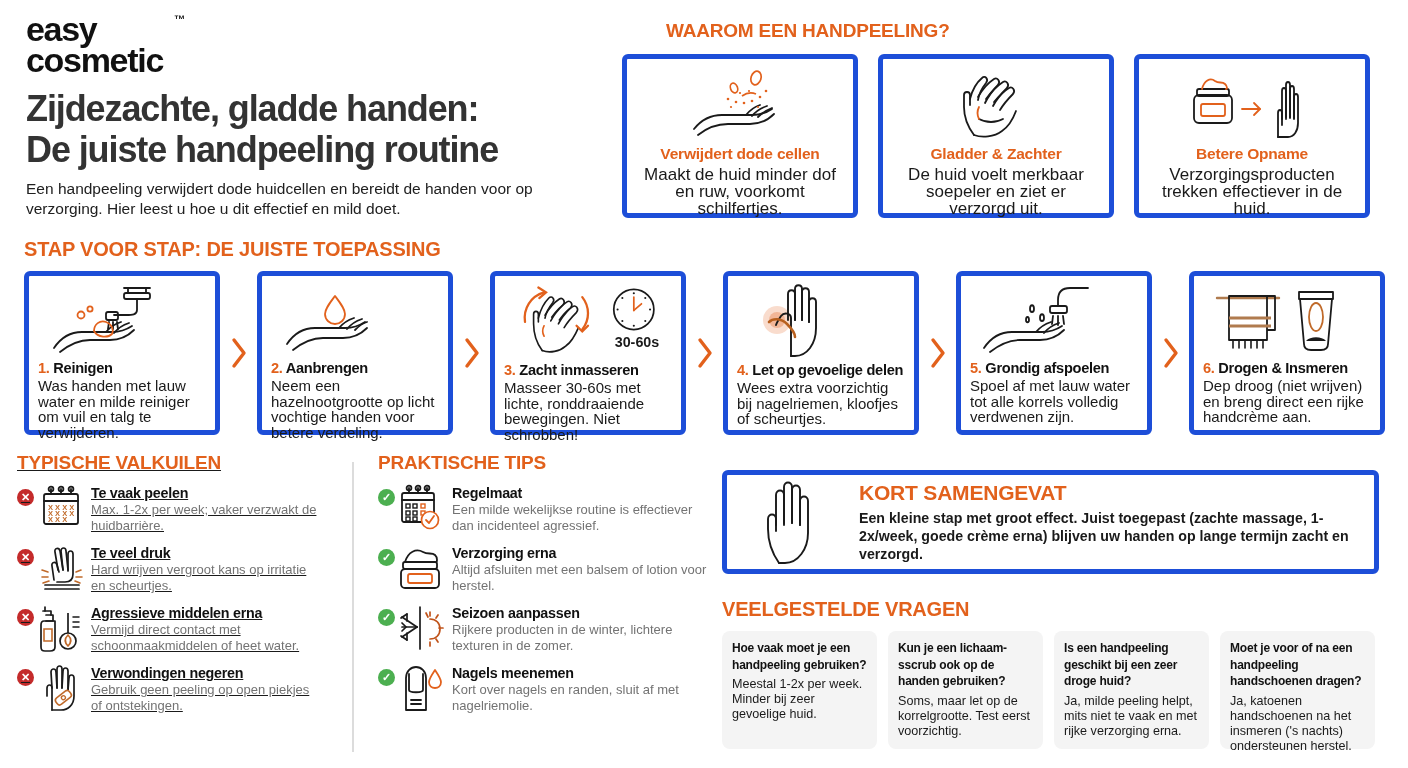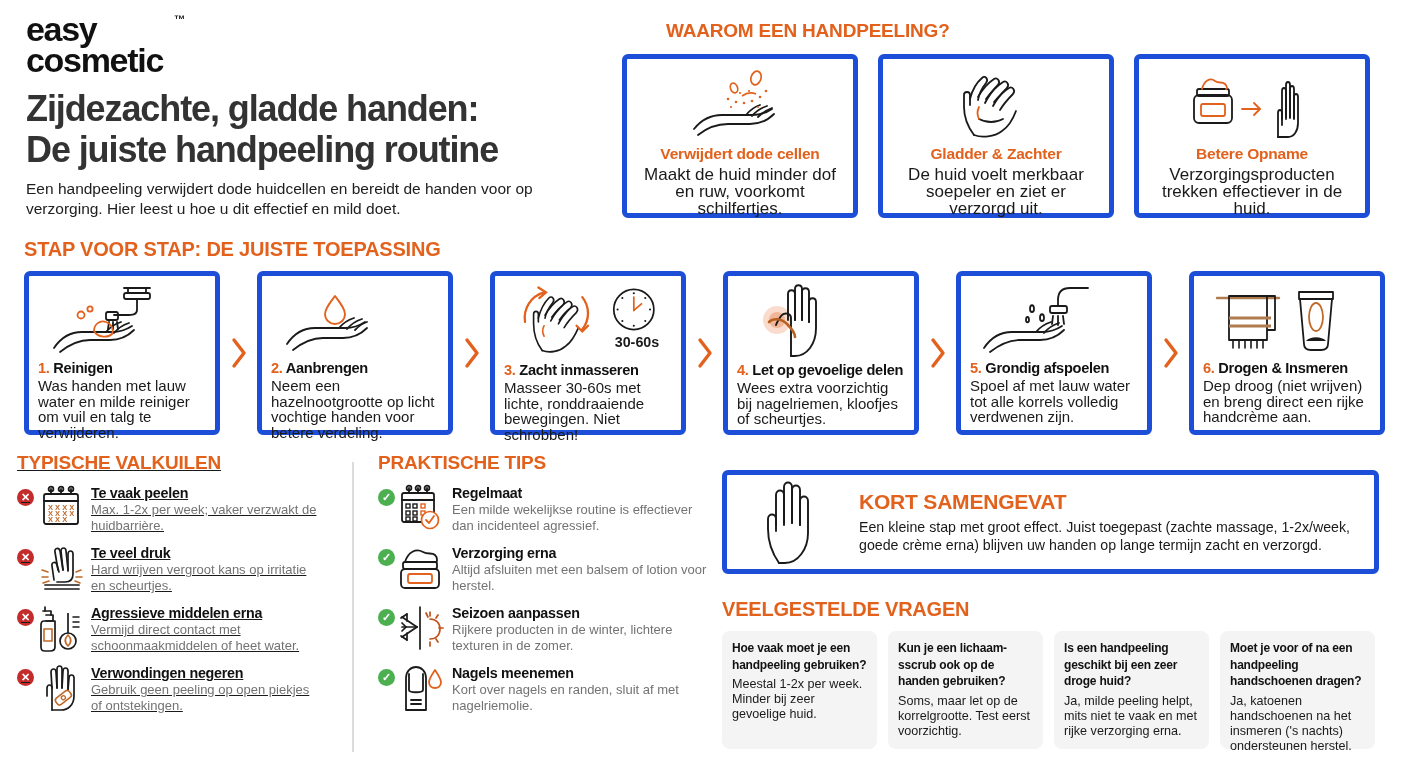--- a/index.html
+++ b/index.html
@@ -120,21 +120,21 @@
 
   
   #summary-section { position: absolute; left: 722px; top: 470px; width: 657px; }
   .summary-card {
     display: flex; align-items: center; gap: 8px;
     height: 104px; padding: 8px 14px;
   }
   .sum-ico { flex: 0 0 auto; width: 110px; display: flex; justify-content: center; }
   .sum-body { flex: 1 1 auto; }
   .sum-title { color: #E2611C; font-weight: 700; font-size: 21px; letter-spacing: -0.2px; }
-  .sum-text { font-size: 14.2px; line-height: 18px; margin-top: 4px; color: #1a1a1a; }
+  .sum-text { font-size: 14.2px; line-height: 18px; margin-top: 4px; color: #1a1a1a; font-weight: bold; }
 
   
   #faq-section { position: absolute; left: 722px; top: 598px; width: 670px; }
   .faq-row { display: flex; gap: 11px; margin-top: 10px; }
   .faq-card {
     width: 155px; height: 118px;
     background: #f4f4f4; border-radius: 8px;
     padding: 9px 10px;
   }
   .faq-q { font-size: 12px; line-height: 16.5px; font-weight: 700; color: #111; letter-spacing: -0.2px; }

